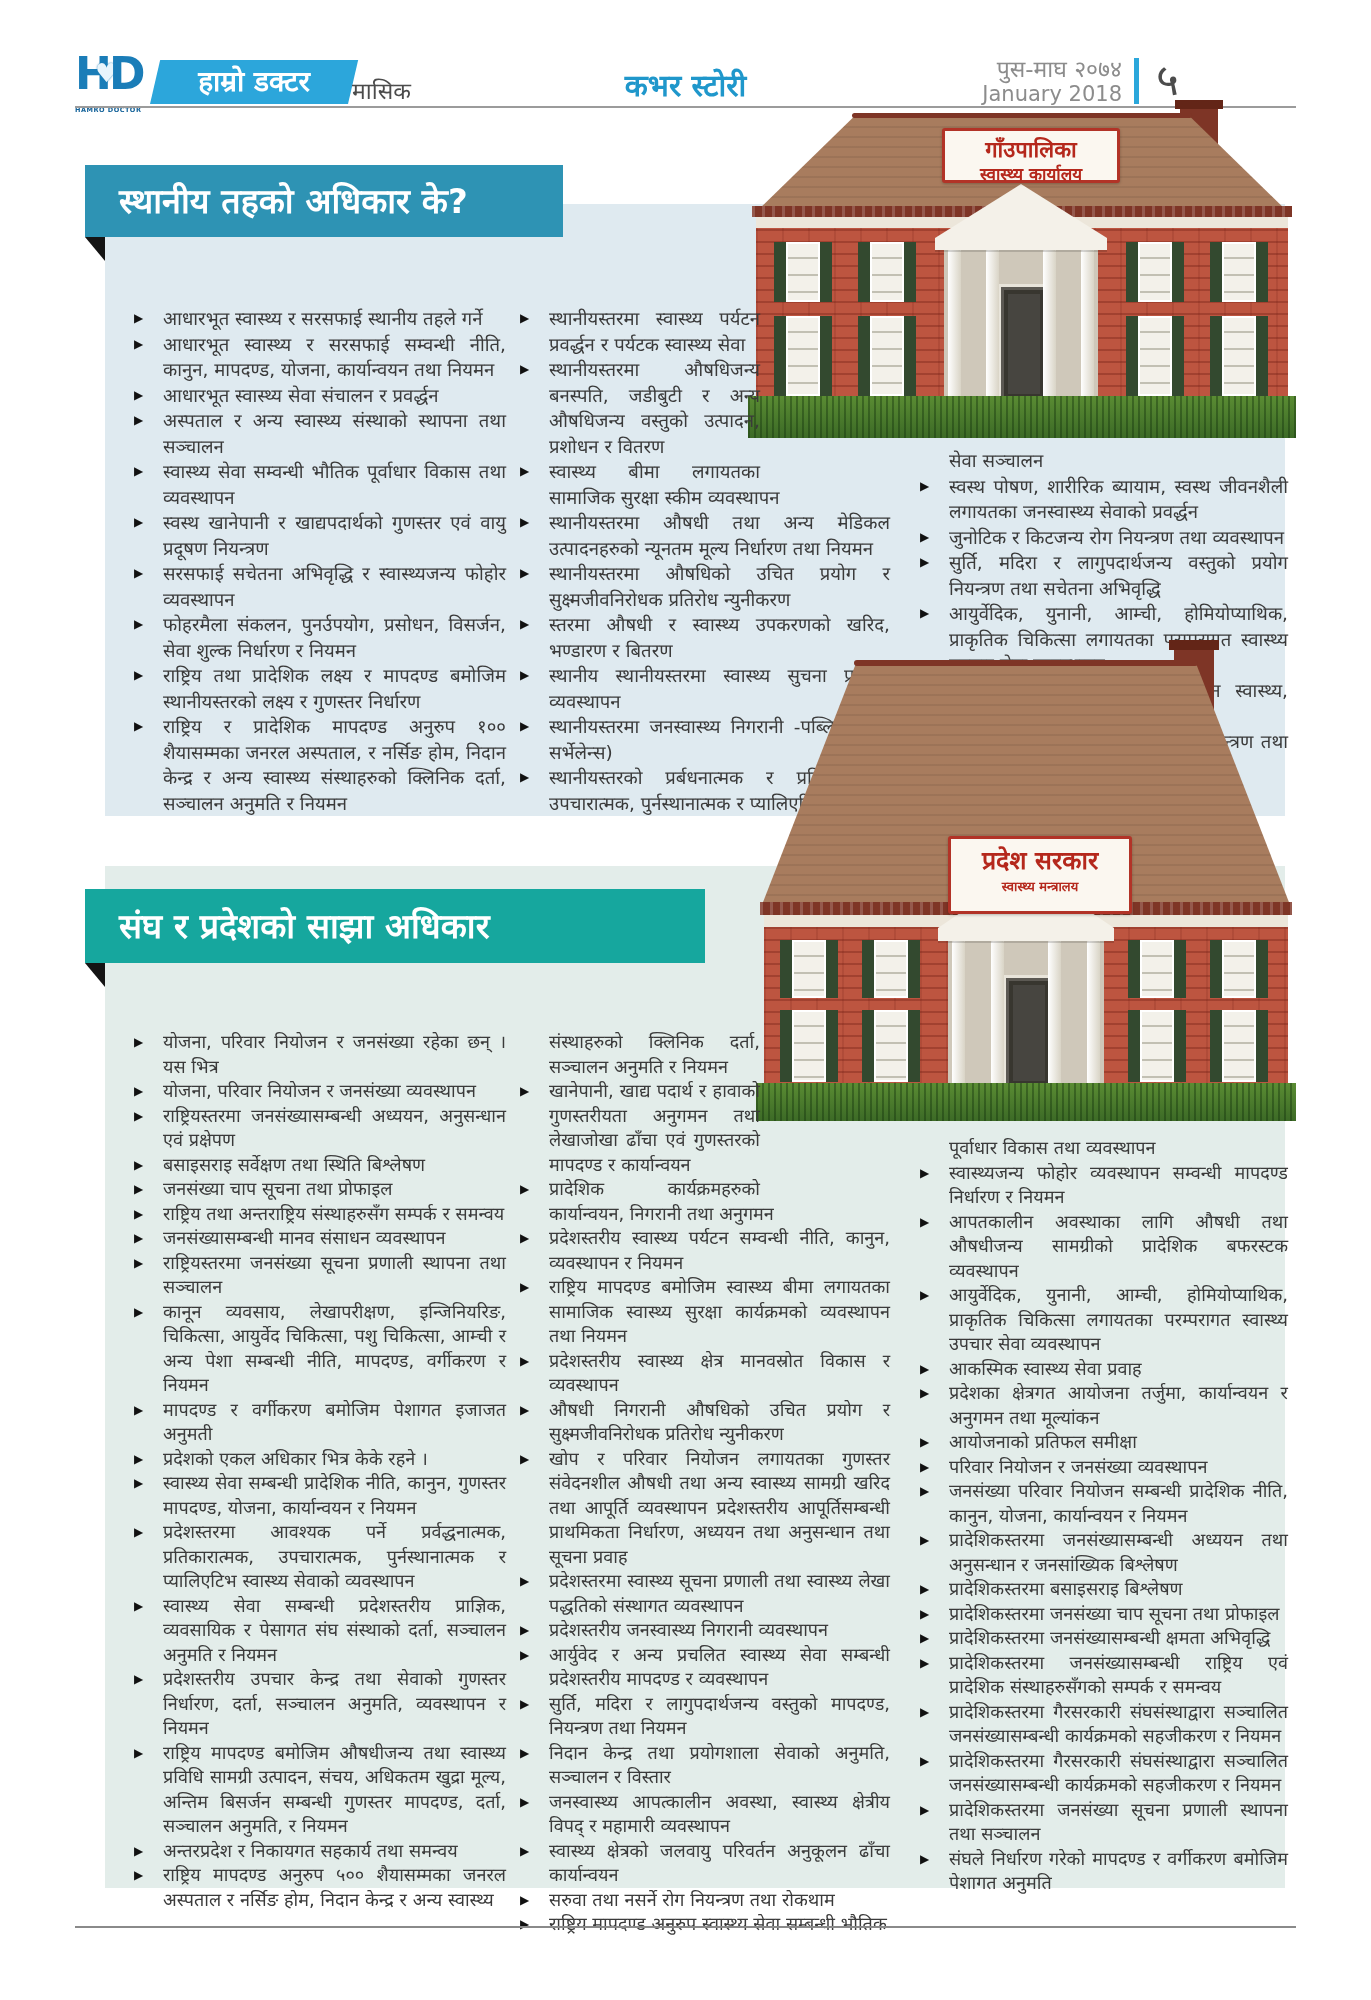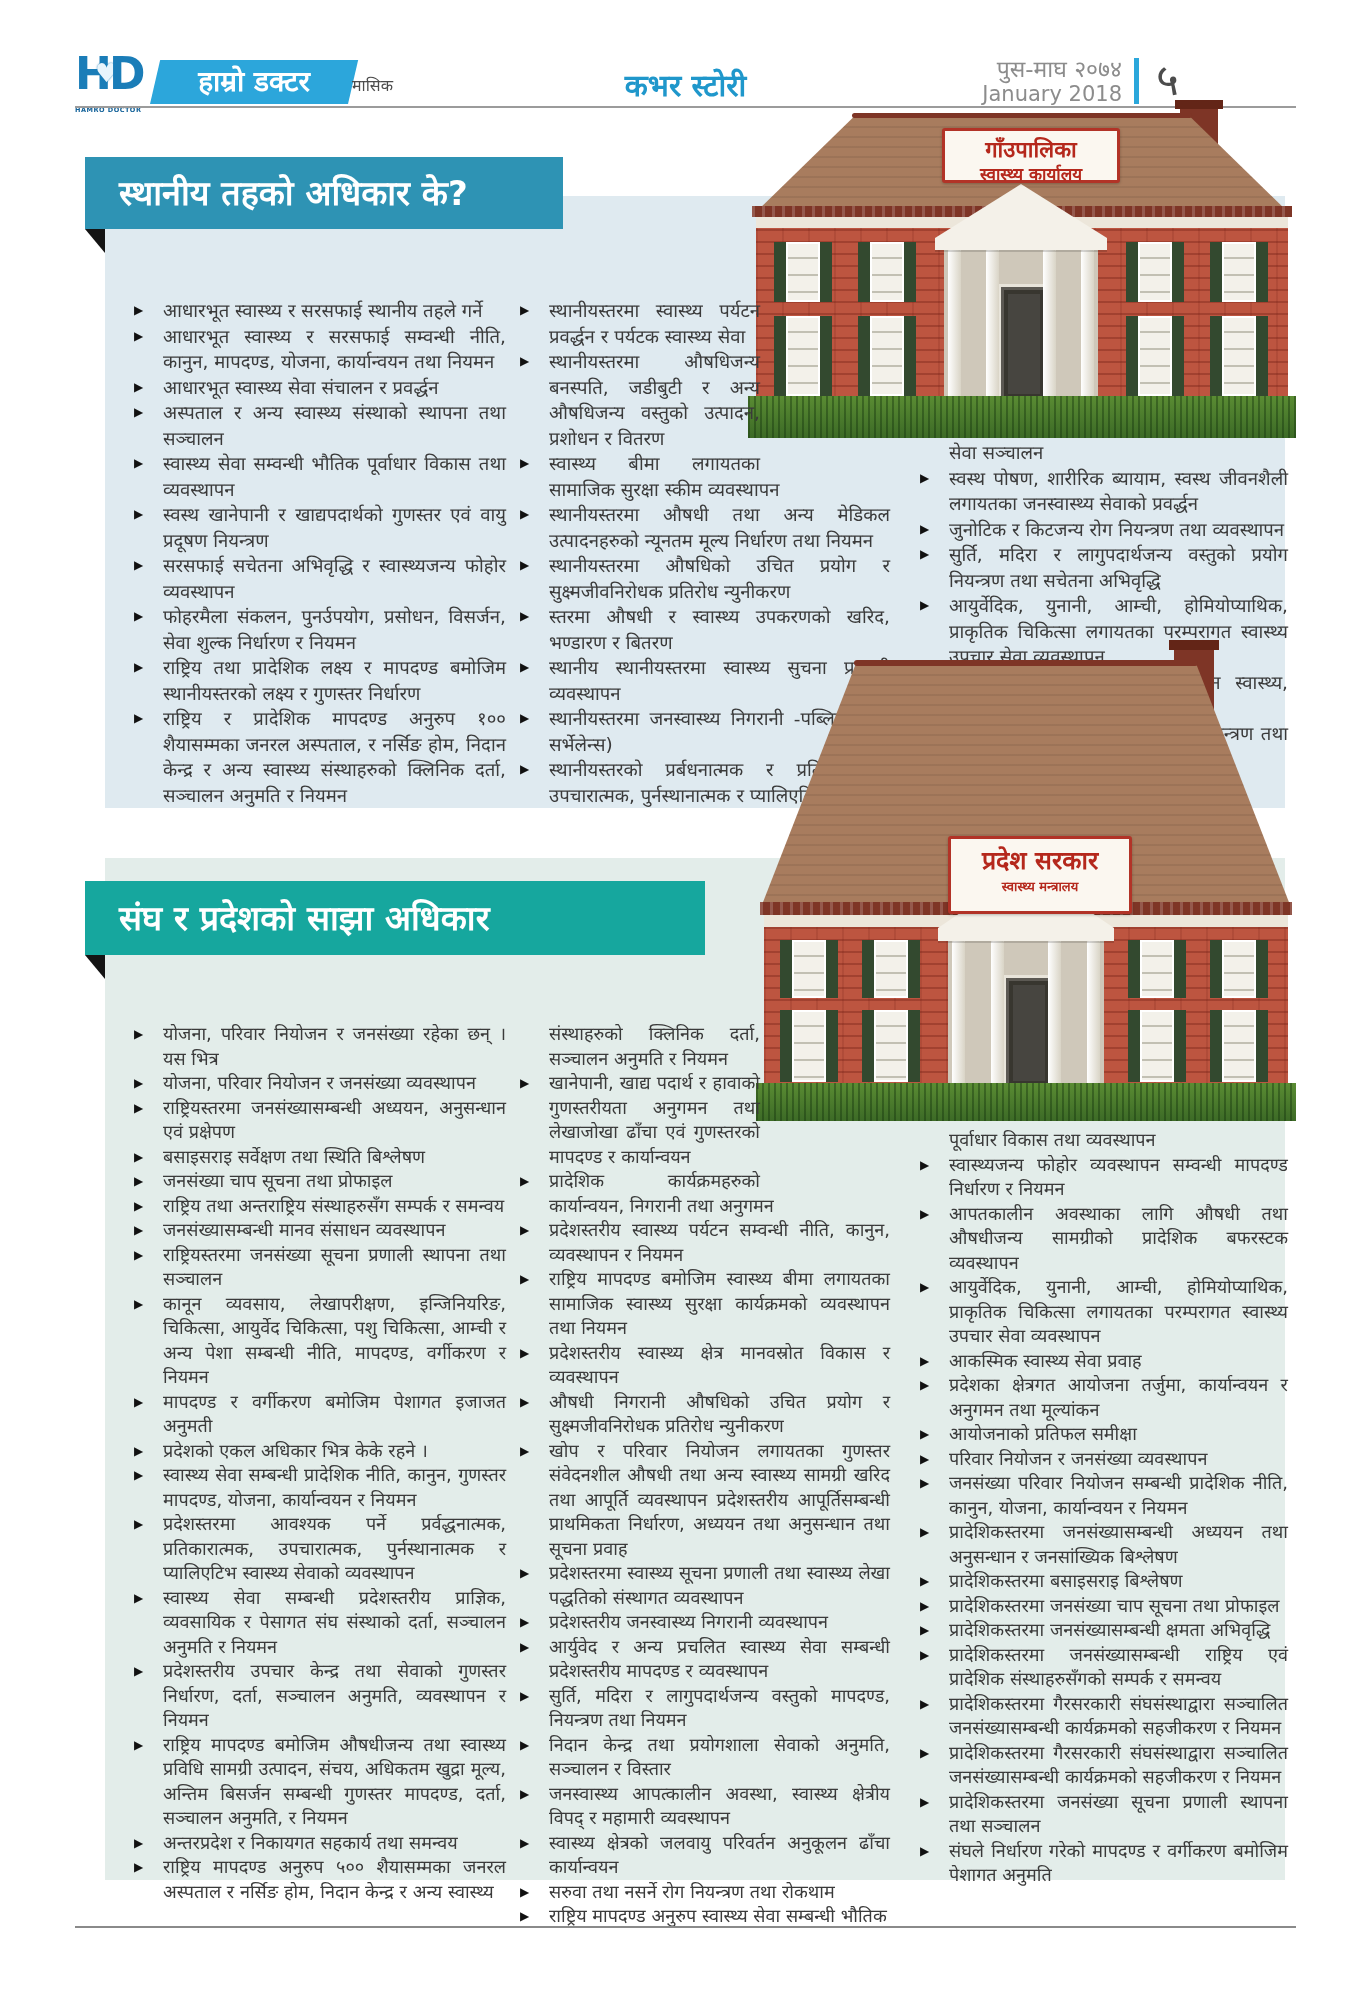--- a/index.html
+++ b/index.html
@@ -1,29 +1,29 @@
 <!DOCTYPE html>
 <html><head>
 <meta charset="utf-8">
 <style>
   html,body{margin:0;padding:0;background:#ffffff;}
   body{font-family:"DejaVu Sans","Liberation Sans",sans-serif;}
   .page{position:relative;width:1371px;height:2000px;background:#fff;overflow:hidden;}
-  .abs{position:absolute;}
+  .abs{position:absolute;margin-top:8px;}
 
   
   .logo-mark{position:absolute;left:75px;top:54px;width:74px;height:52px;}
   .lm-h,.lm-d{font-weight:bold;font-size:44px;color:#1a7db8;line-height:44px;}
   .lm-h{position:absolute;left:0;top:-2px;}
   .lm-d{position:absolute;left:34px;top:-2px;}
   .lm-heart{position:absolute;left:20px;top:4px;font-size:26px;color:#e9f5fc;text-shadow:0 0 2px #1a7db8;}
   .lm-sub{position:absolute;left:0;top:44px;font-size:6.5px;font-weight:bold;color:#15639a;letter-spacing:.5px;white-space:nowrap;margin-top:8px;}
   .logo-banner{position:absolute;left:150px;top:60px;height:44px;width:198px;background:#2ca6db;transform:skewX(-13deg);transform-origin:bottom left;}
   .lb-text{display:block;transform:skewX(13deg);color:#fff;font-weight:bold;font-size:28px;line-height:44px;text-align:center;}
-  .logo-tag{position:absolute;left:352px;top:74px;font-size:16px;color:#4c4c4c;text-align:center;}
+  .logo-tag{position:absolute;left:352px;top:74px;font-size:23px;color:#4c4c4c;text-align:center;}
   .page-heading{position:absolute;left:50%;transform:translateX(-50%);top:64px;font-size:30px;font-weight:bold;color:#1f97cb;white-space:nowrap;}
   .issue{position:absolute;right:249px;top:56px;text-align:right;color:#8c8c8c;}
   .issue-np{font-size:23px;line-height:26px;}
   .issue-en{font-size:21px;line-height:24px;}
   .vbar{position:absolute;left:1134px;top:58px;width:5px;height:46px;background:#2ba7db;}
   .pageno{position:absolute;left:1156px;top:48px;font-size:44px;color:#4c4c4c;}
   .header-rule{position:absolute;left:75px;top:106px;width:1221px;height:2px;background:#9b9b9b;}
   .footer-rule{position:absolute;left:75px;top:1926px;width:1221px;height:2px;background:#8a8a8a;}
 
   

